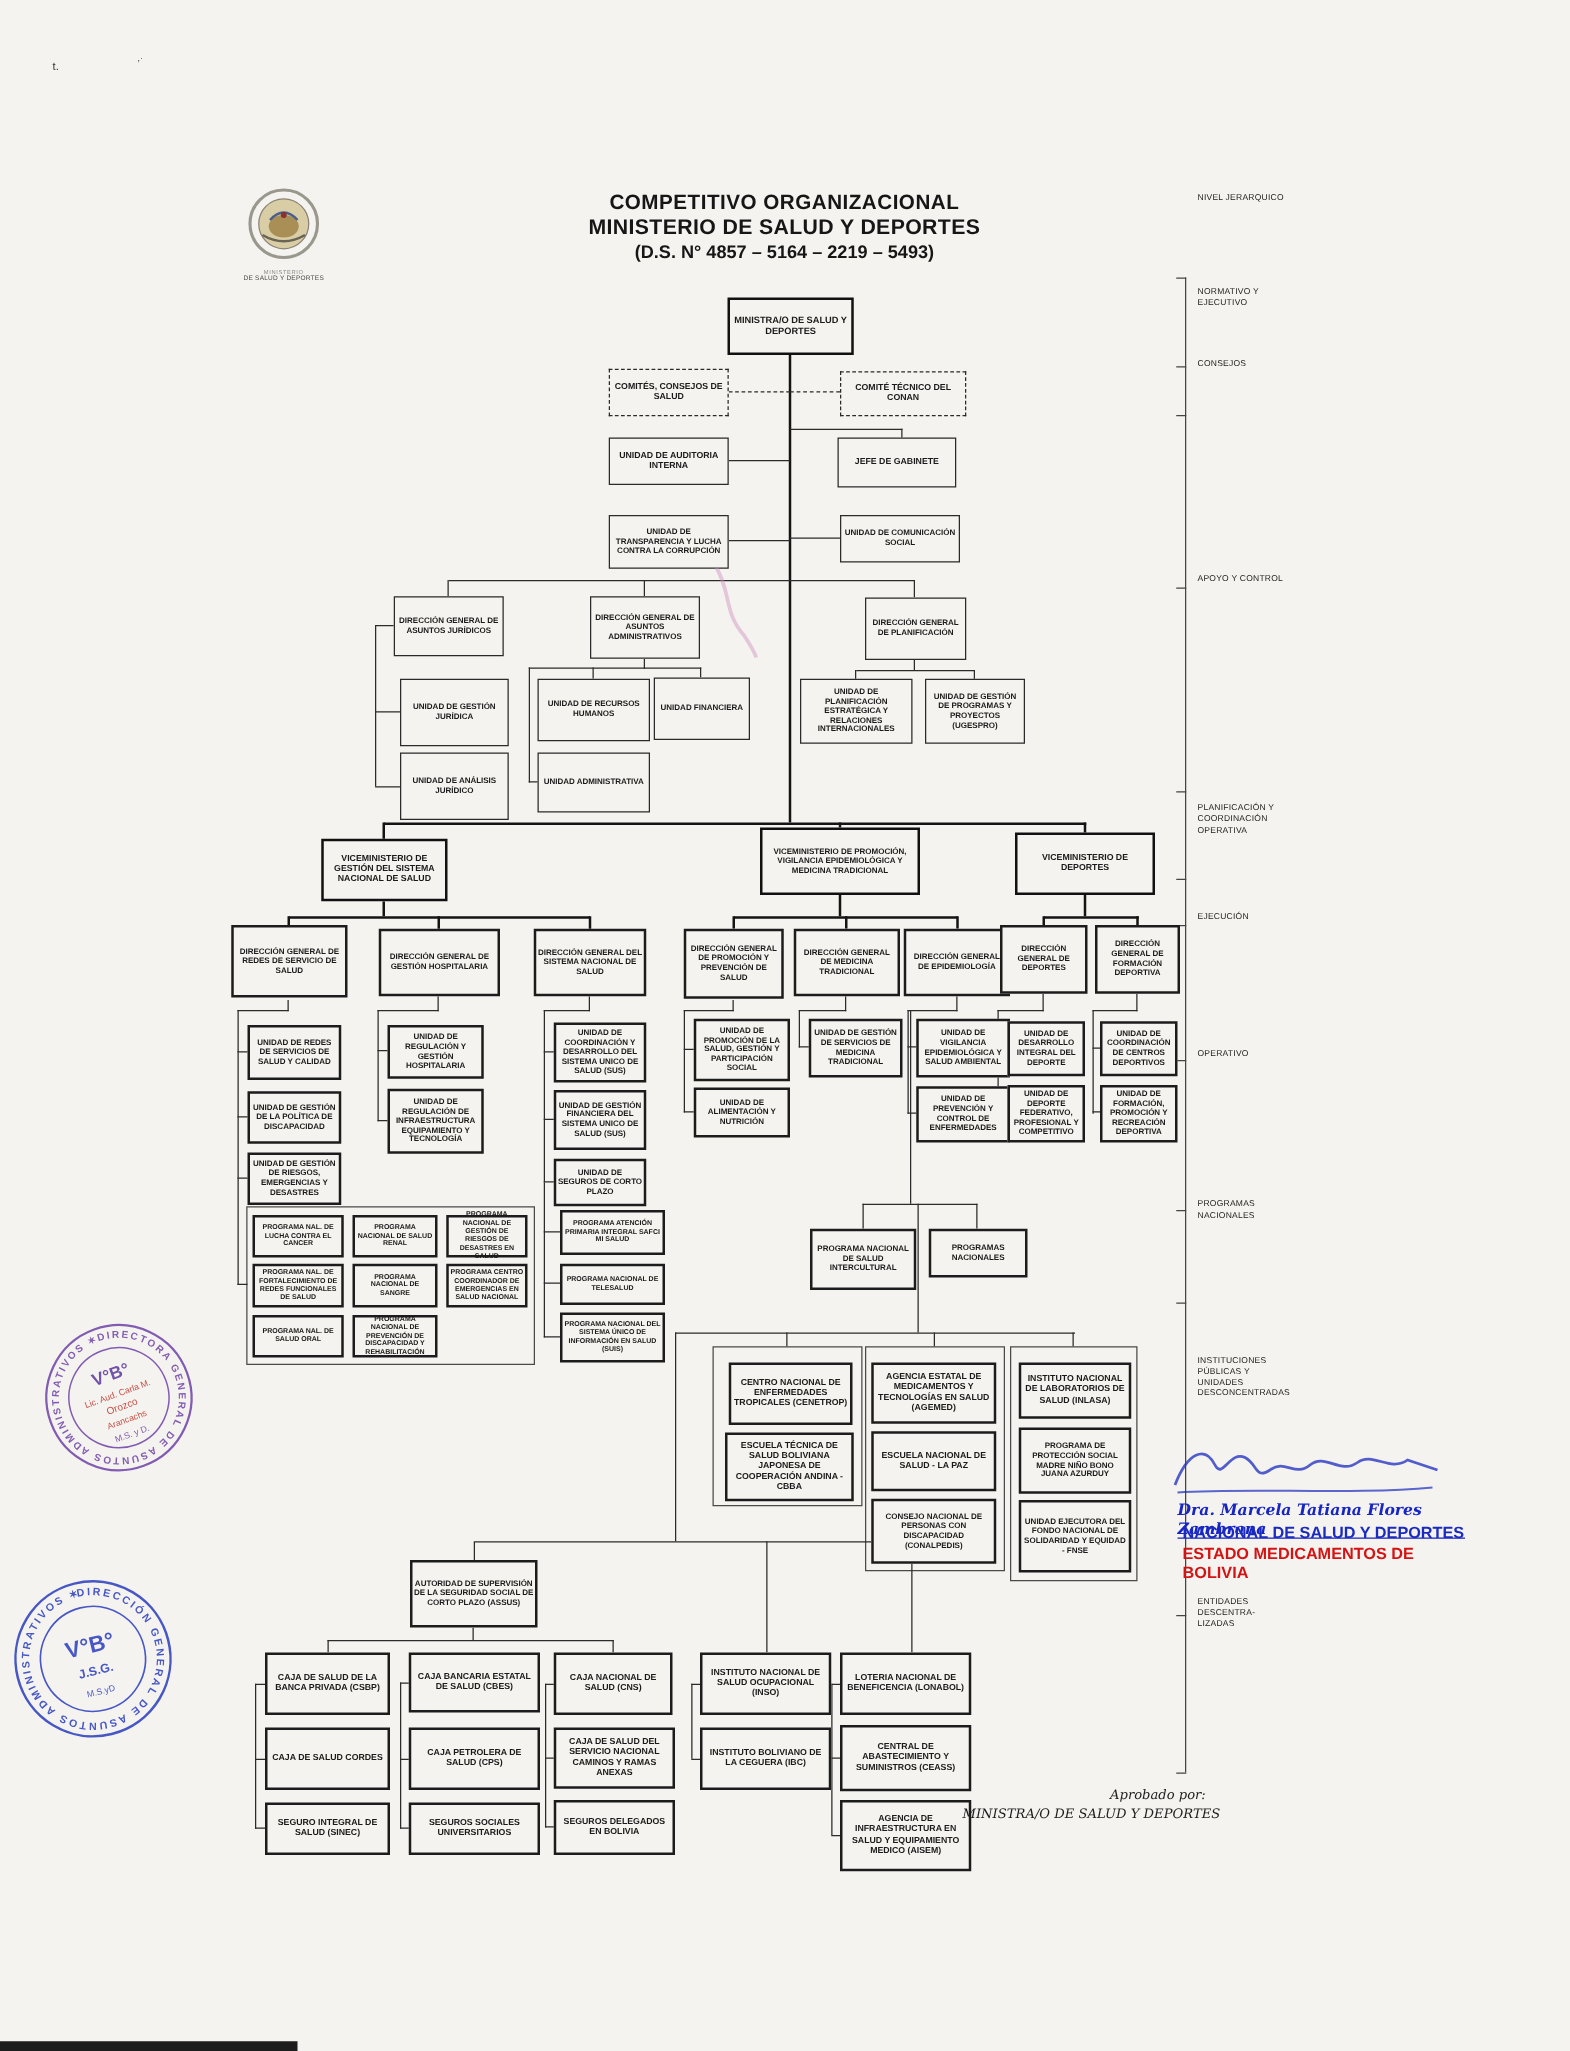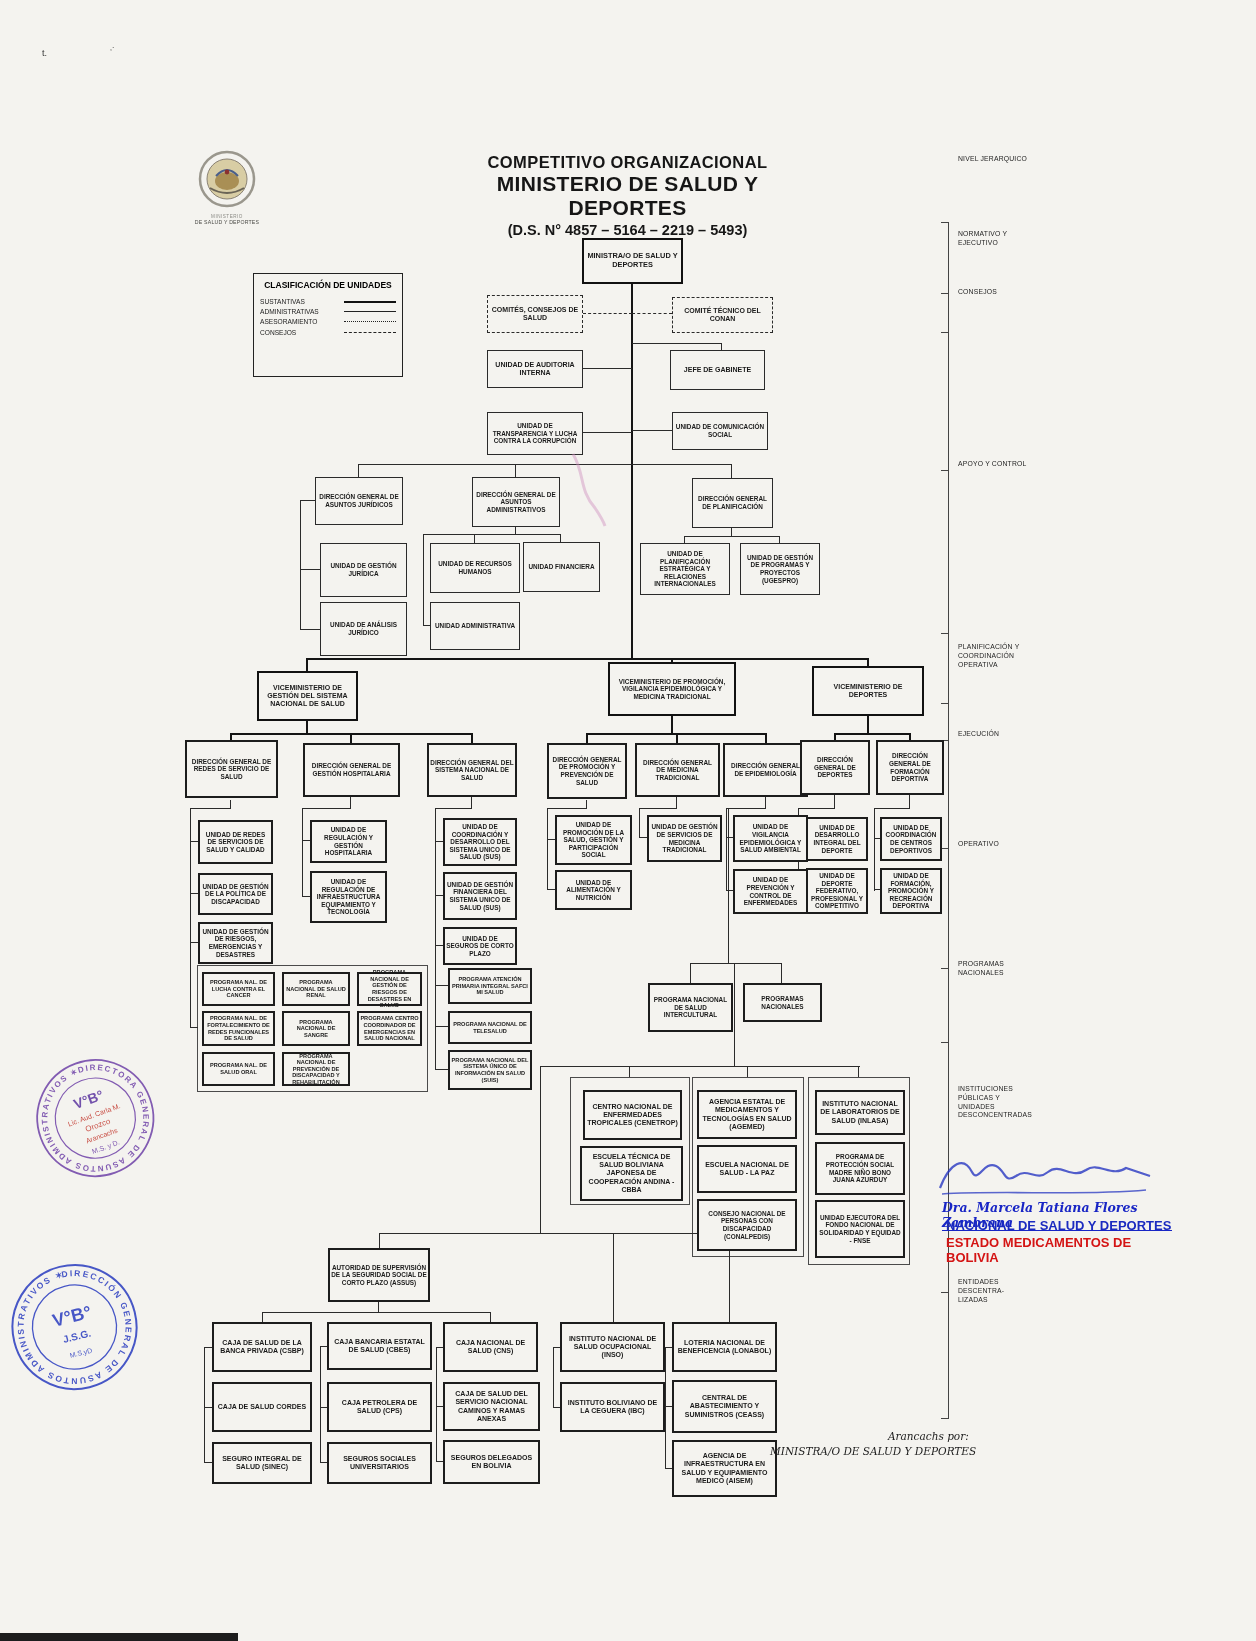--- a/index.html
+++ b/index.html
@@ -14,21 +14,21 @@
   .d{border:1.6px dashed #2a2a2a;}
   .f7{font-size:7px;}
   .f75{font-size:7.4px;}
   .frame{position:absolute;border:1px solid #4a4a4a;box-sizing:border-box;z-index:1;}
   .ln{position:absolute;background:#2b2b2b;z-index:2;}
   .h{height:1.3px;} .v{width:1.3px;}
   .h2{height:2.2px;background:#141414;} .v2{width:2.2px;background:#141414;}
   .hd{position:absolute;height:0;border-top:1.7px dashed #2a2a2a;z-index:2;}
   .title{position:absolute;left:455px;top:153px;width:345px;text-align:center;color:#161616;z-index:3;}
   .title .t1{font-size:16.5px;font-weight:bold;letter-spacing:.4px;}
-  .title .t2{font-size:21px;font-weight:bold;letter-spacing:.3px;}
+  .title .t2{font-size:17px;font-weight:bold;letter-spacing:.3px;}
   .title .t3{font-size:14.5px;font-weight:bold;margin-top:2px;}
   .sidelabel{position:absolute;left:958px;width:74px;font-size:6.8px;line-height:1.3;color:#222;
       letter-spacing:.2px;z-index:3;}
   .legend{position:absolute;left:253px;top:273px;width:150px;height:104px;border:1.4px solid #222;
       background:#f4f3ef;box-sizing:border-box;z-index:3;padding:6px 6px 0 6px;}
   .legend .lt{font-size:8.5px;font-weight:bold;text-align:center;line-height:1.3;margin-bottom:7px;}
   .legend .row{display:flex;align-items:center;justify-content:space-between;margin-bottom:3.2px;}
   .legend .row span{font-size:6.6px;color:#1a1a1a;}
   .legend .smp{width:52px;}
   .smp.thick{border-top:2.4px solid #111;}
@@ -64,39 +64,20 @@
     <div class="logo-t1">MINISTERIO</div>
     <div class="logo-t2">DE SALUD Y DEPORTES</div>
   </div>
 
   <div class="title">
     <div class="t1">COMPETITIVO ORGANIZACIONAL</div>
     <div class="t2">MINISTERIO DE SALUD Y DEPORTES</div>
     <div class="t3">(D.S. N° 4857 – 5164 – 2219 – 5493)</div>
   </div>
 
-  <div class="legend">
-    <div class="lt">CLASIFICACIÓN DE UNIDADES</div>
-    <div class="row">
-        <span>SUSTANTIVAS</span>
-        <i class="smp thick"></i>
-      </div>
-    <div class="row">
-        <span>ADMINISTRATIVAS</span>
-        <i class="smp thin"></i>
-      </div>
-    <div class="row">
-        <span>ASESORAMIENTO</span>
-        <i class="smp dotted"></i>
-      </div>
-    <div class="row">
-        <span>CONSEJOS</span>
-        <i class="smp dashed"></i>
-      </div>
-  </div>
 
   <i class="ln v" style="left:948px;top:222px;height:1196px;background:#444"></i>
   <i class="ln h" style="left:941px;top:222px;width:8px;background:#444"></i>
   <i class="ln h" style="left:941px;top:293px;width:8px;background:#444"></i>
   <i class="ln h" style="left:941px;top:332px;width:8px;background:#444"></i>
   <i class="ln h" style="left:941px;top:470px;width:8px;background:#444"></i>
   <i class="ln h" style="left:941px;top:633px;width:8px;background:#444"></i>
   <i class="ln h" style="left:941px;top:703px;width:8px;background:#444"></i>
   <i class="ln h" style="left:941px;top:740px;width:8px;background:#444"></i>
   <i class="ln h" style="left:941px;top:848px;width:8px;background:#444"></i>
@@ -351,21 +332,21 @@
   <div class="bx s f7" style="left:672px;top:1440px;width:105px;height:57px">AGENCIA DE INFRAESTRUCTURA EN SALUD Y EQUIPAMIENTO MEDICO (AISEM)</div>
 
   <svg class="stamp" style="left:932px;top:1152px" width="232" height="50" viewBox="0 0 232 50">
     <path d="M8,36 C18,10 32,4 40,20 C46,32 52,8 64,14 C74,19 72,32 84,24 C96,15 104,30 116,20 C128,10 140,28 154,18 C166,9 180,26 194,16 L218,24" fill="none" stroke="#2030c0" stroke-width="2.2" opacity="0.9"></path>
     <path d="M10,42 C70,38 150,44 214,38" fill="none" stroke="#2030c0" stroke-width="1.6" opacity="0.85"></path>
   </svg>
   <div class="sig-name">Dra. Marcela Tatiana Flores Zambrana</div>
   <div class="sig-role">NACIONAL DE SALUD Y DEPORTES</div>
   <div class="sig-country">ESTADO MEDICAMENTOS DE BOLIVIA</div>
 
-  <div class="footer-line" style="left:888px;top:1430px;font-size:10.5px">Arancachs por:</div>
+  <div class="footer-line" style="left:888px;top:1430px;font-size:10.5px">Aprobado por:</div>
   <div class="footer-line" style="left:770px;top:1445px;font-size:10.5px">MINISTRA/O DE SALUD Y DEPORTES</div>
 
   <div class="stamp" style="left:33px;top:1055px;transform:rotate(-20deg)">
     <svg width="126" height="126" viewBox="0 0 126 126">
       <defs>
           <path id="s1c" d="M63,15 a48,48 0 1,1 -0.01,0" fill="none"></path>
         </defs>
       <circle cx="63" cy="63" r="58" fill="none" stroke="#6f42a8" stroke-width="1.8"></circle>
       <circle cx="63" cy="63" r="40" fill="none" stroke="#6f42a8" stroke-width="1.2"></circle>
       <text font-size="8" letter-spacing="1.6" fill="#6f42a8" font-weight="bold" font-family="Liberation Sans,sans-serif">

